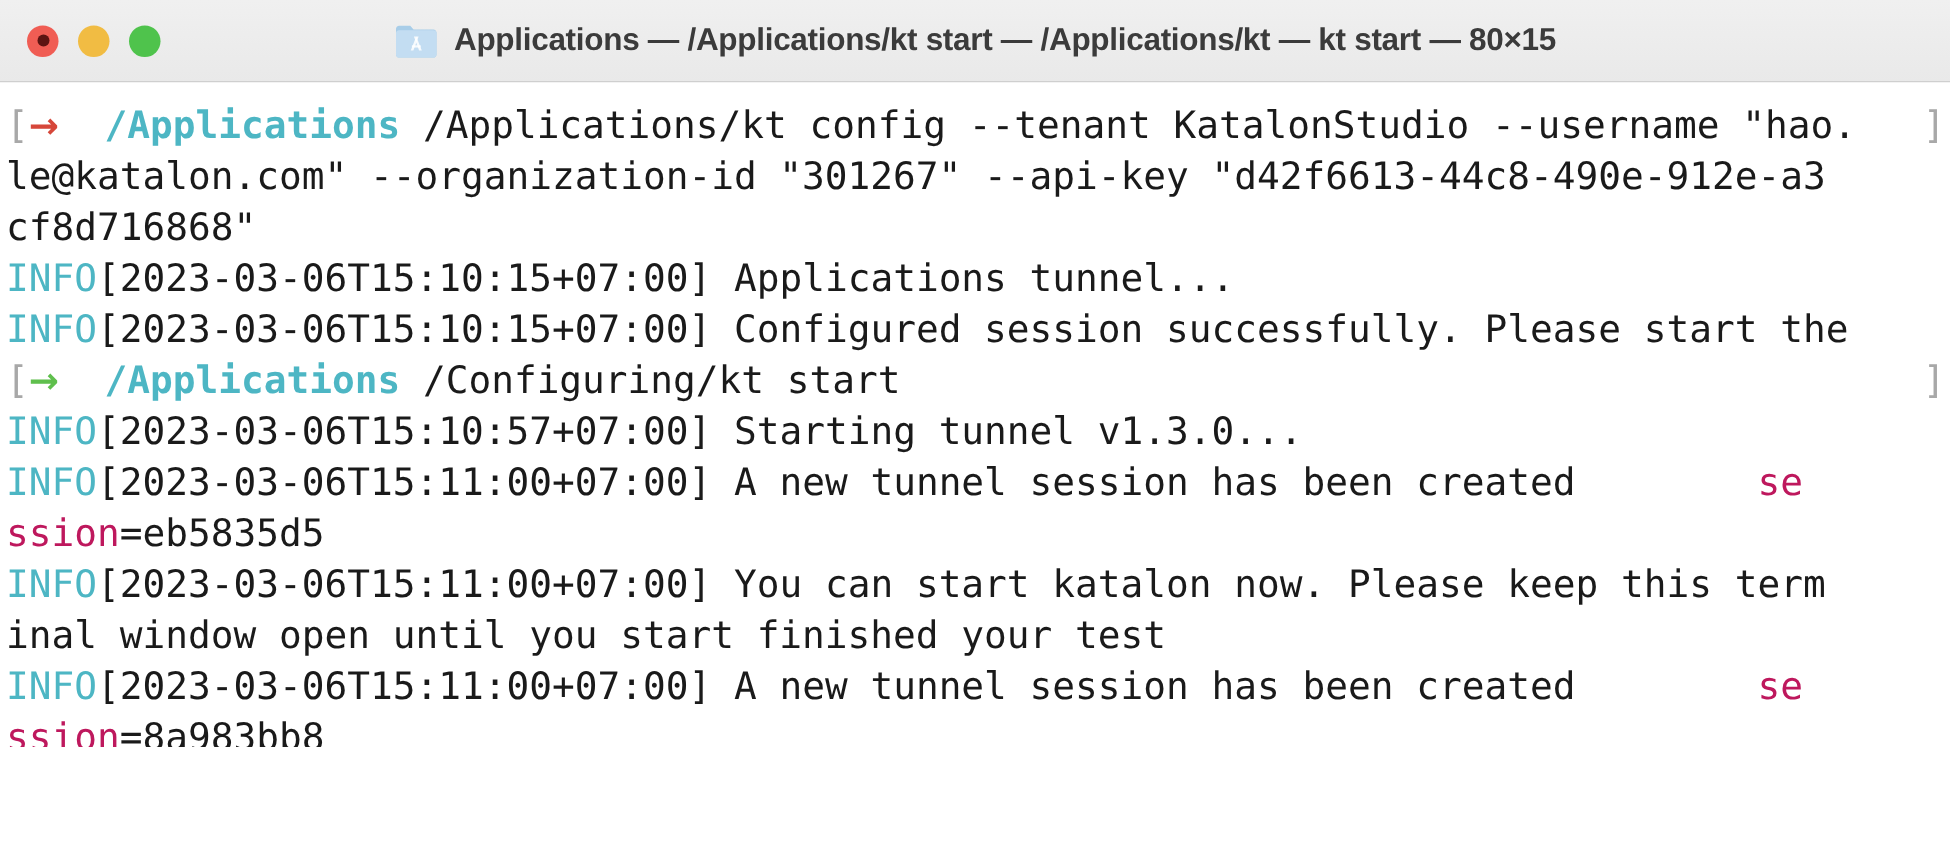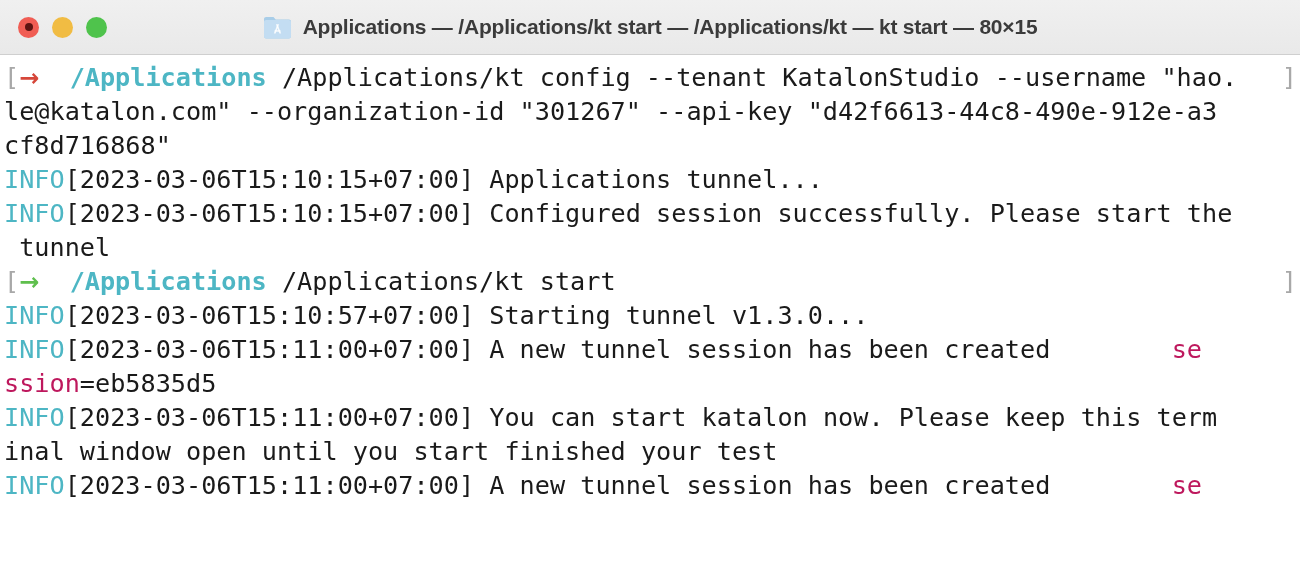--- a/index.html
+++ b/index.html
@@ -94,21 +94,21 @@
   #terminal {
     flex: 1;
     background: #ffffff;
     padding: 6px 0 0 0;
     box-sizing: border-box;
     overflow: hidden;
     position: relative;
   }
   .row {
     height: 34px;
-    line-height: 34px;
+    line-height: 46px;
     white-space: pre;
     font-family: "DejaVu Sans Mono", monospace;
     font-size: 25.2px;
     letter-spacing: 0px;
     color: #1a1a1a;
     padding-left: 4px;
     box-sizing: border-box;
     position: relative;
   }
   .c-cyan   { color: #4db6c4; }
@@ -167,22 +167,21 @@
       <span id="title-text">Applications — /Applications/kt start — /Applications/kt — kt start — 80×15</span>
     </div>
   </div>
 
   <div id="terminal">
       <div class="row" id="prompt-line-1"><span class="c-gray">[</span><span class="c-red arrow-glyph">→</span><span>  </span><span class="c-cyan bold">/Applications</span><span class="c-black"> /Applications/kt config --tenant KatalonStudio --username "hao.</span><span class="c-gray edge-marker">]</span></div>
       <div class="row" id="prompt-line-1-wrap-a"><span class="c-black">le@katalon.com" --organization-id "301267" --api-key "d42f6613-44c8-490e-912e-a3</span></div>
       <div class="row" id="prompt-line-1-wrap-b"><span class="c-black">cf8d716868"</span></div>
       <div class="row" id="log-line-1"><span class="c-cyan">INFO</span><span class="c-black">[2023-03-06T15:10:15+07:00]</span><span class="c-black"> Applications tunnel...</span></div>
       <div class="row" id="log-line-2"><span class="c-cyan">INFO</span><span class="c-black">[2023-03-06T15:10:15+07:00]</span><span class="c-black"> Configured session successfully. Please start the</span></div>
-      <div class="row" id="log-line-2-wrap"><span class="c-black"> tunnel</span></div>
-      <div class="row" id="prompt-line-2"><span class="c-gray">[</span><span class="c-green arrow-glyph">→</span><span>  </span><span class="c-cyan bold">/Applications</span><span class="c-black"> /Applications/kt start</span><span class="c-gray edge-marker">]</span></div>
+      <div class="row" id="prompt-line-2"><span class="c-gray">[</span><span class="c-green arrow-glyph">→</span><span>  </span><span class="c-cyan bold">/Applications</span><span class="c-black"> /Configuring/kt start</span><span class="c-gray edge-marker">]</span></div>
       <div class="row" id="log-line-3"><span class="c-cyan">INFO</span><span class="c-black">[2023-03-06T15:10:57+07:00]</span><span class="c-black"> Starting tunnel v1.3.0...</span></div>
       <div class="row" id="log-line-4"><span class="c-cyan">INFO</span><span class="c-black">[2023-03-06T15:11:00+07:00]</span><span class="c-black"> A new tunnel session has been created</span><span class="c-black">        </span><span class="c-cyan2">se</span></div>
       <div class="row" id="log-line-4-wrap"><span class="c-cyan2">ssion</span><span class="c-black">=eb5835d5</span></div>
       <div class="row" id="log-line-5"><span class="c-cyan">INFO</span><span class="c-black">[2023-03-06T15:11:00+07:00]</span><span class="c-black"> You can start katalon now. Please keep this term</span></div>
       <div class="row" id="log-line-5-wrap"><span class="c-black">inal window open until you start finished your test</span></div>
       <div class="row" id="log-line-6"><span class="c-cyan">INFO</span><span class="c-black">[2023-03-06T15:11:00+07:00]</span><span class="c-black"> A new tunnel session has been created</span><span class="c-black">        </span><span class="c-cyan2">se</span></div>
       <div class="row" id="log-line-6-wrap"><span class="c-cyan2">ssion</span><span class="c-black">=8a983bb8</span></div>
       <div class="row" id="cursor-line"><span class="cursor-block"></span></div>
     </div>
 

